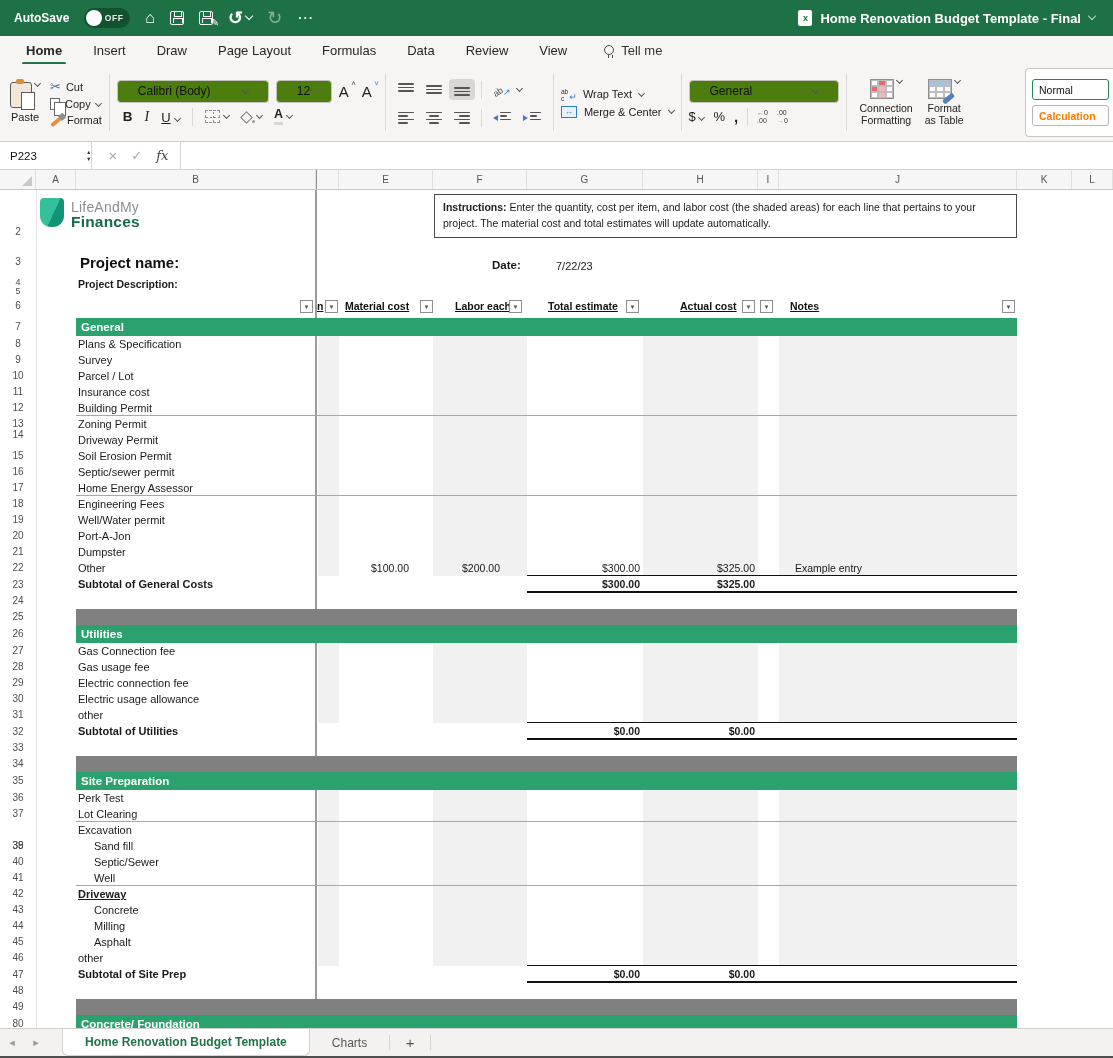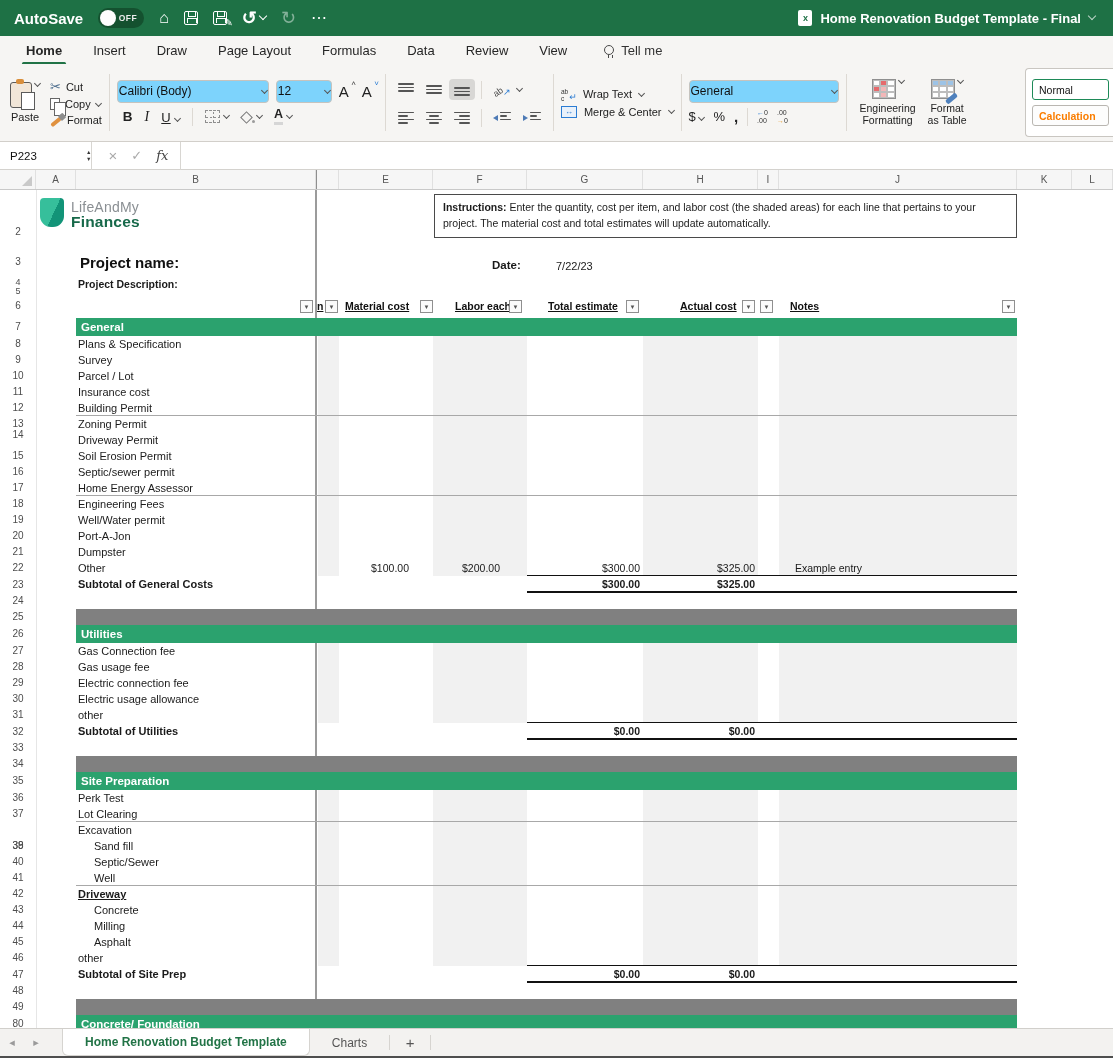--- a/index.html
+++ b/index.html
@@ -3,21 +3,21 @@
 <meta charset="utf-8">
 <style>
   html,body{margin:0;padding:0;background:#e9e9e9;}
   *{box-sizing:border-box;}
   .app{width:1113px;height:1058px;position:relative;overflow:hidden;background:#fff;
        font-family:"Liberation Sans",sans-serif;-webkit-font-smoothing:antialiased;}
 
   
   .titlebar{height:36px;background:#1e7145;display:flex;align-items:center;padding:0 14px;color:#fff;position:relative;}
   .tb-left{display:flex;align-items:center;gap:15px;}
-  .tb-autosave{font-size:15px;font-weight:bold;color:#fff;}
+  .tb-autosave{font-size:12px;font-weight:bold;color:#fff;}
   .toggle{width:46px;height:20px;border-radius:10px;background:#14512f;display:flex;align-items:center;position:relative;cursor:pointer;}
   .toggle .knob{width:16px;height:16px;border-radius:50%;background:#fdfdfd;position:absolute;left:2px;}
   .toggle .offtxt{position:absolute;right:7px;font-size:8.5px;font-weight:bold;color:#ececec;letter-spacing:.5px;}
   .tbicon{color:#fff;font-size:16px;line-height:1;display:flex;align-items:center;gap:3px;}
   .floppy{width:14px;height:14px;border:1.6px solid #fff;border-radius:2px;position:relative;}
   .floppy::before{content:"";position:absolute;top:0;left:3px;width:6px;height:4px;border:1.2px solid #fff;border-top:none;}
   .floppy::after{content:"";position:absolute;bottom:1px;left:2px;width:8px;height:4px;border:1.2px solid #fff;border-bottom:none;}
   .saveas{position:relative;}
   .saveas .pencil{position:absolute;right:-6px;bottom:-3px;font-size:10px;color:#fff;}
   .undo{font-size:18px;font-weight:bold;}
@@ -53,21 +53,21 @@
   .clipboard-ic::after{content:"";position:absolute;right:-4px;bottom:-3px;width:12px;height:16px;background:#fff;border:1.4px solid #5a5a5a;}
   .pastelabel{font-size:11px;color:#222;}
   .clipcol{display:flex;flex-direction:column;gap:4px;font-size:11px;color:#222;}
   .clipcol .rrow{gap:5px;}
   .cutic{color:#4e6e8e;font-size:13px;}
   .copyic{width:10px;height:12px;border:1.2px solid #666;position:relative;background:#fff;}
   .copyic::before{content:"";position:absolute;left:2.5px;top:2.5px;width:10px;height:12px;border:1.2px solid #666;background:#fff;}
   .brushic{width:12px;height:4px;background:#e0913f;border-radius:2px;transform:rotate(-40deg);position:relative;top:2px;}
   .brushic::before{content:"";position:absolute;right:-5px;top:-1px;width:6px;height:6px;background:#8d8d8d;border-radius:1px;}
   
-  .rsel{background:#7dd3fc;border:1px solid #c6c3be;border-radius:4px;height:23px;display:flex;align-items:center;justify-content:space-between;padding:0 1px;font-size:12px;color:#111;}
+  .rsel{background:#4d7c0f;border:1px solid #c6c3be;border-radius:4px;height:23px;display:flex;align-items:center;justify-content:space-between;padding:0 20px;font-size:12px;color:#111;}
   .bigA{font-size:15px;color:#222;position:relative;padding-right:6px;}
   .bigA i{font-style:normal;position:absolute;top:-4px;right:-1px;font-size:8px;color:#444;}
   .bigA.dn i{color:#2b7cd3;}
   .bold-b{font-weight:bold;font-size:13.5px;color:#222;}
   .ital-i{font-style:italic;font-family:"Liberation Serif",serif;font-size:14px;color:#222;}
   .und-u{text-decoration:underline;font-size:13px;color:#222;}
   .minisep{width:1px;height:18px;background:#ddd9d3;}
   .bordico{width:15px;height:13px;border:1px dashed #8f8f8f;position:relative;}
   .bordico::before{content:"";position:absolute;left:0;right:0;top:50%;height:1px;background:repeating-linear-gradient(90deg,#8f8f8f 0 2px,transparent 2px 4px);}
   .bordico::after{content:"";position:absolute;top:0;bottom:0;left:50%;width:1px;background:repeating-linear-gradient(0deg,#8f8f8f 0 2px,transparent 2px 4px);}
@@ -411,21 +411,21 @@
             <span></span>
           <span class="red"></span>
             <span class="pink"></span>
             <span></span>
           <span></span>
             <span class="pink"></span>
             <span></span>
         </span>
           <span class="smallchev"></span>
       </span>
-      <span class="lbl"><span>Engineering</span><br><span>Formatting</span></span>
+      <span class="lbl"><span>Connection</span><br><span>Formatting</span></span>
     </div>
     <div class="bigbtn">
       <span class="iconchevrow">
         <span class="ftico">
           <span class="blue"></span>
             <span class="blue"></span>
             <span class="blue"></span>
           <span></span>
             <span></span>
             <span></span>

